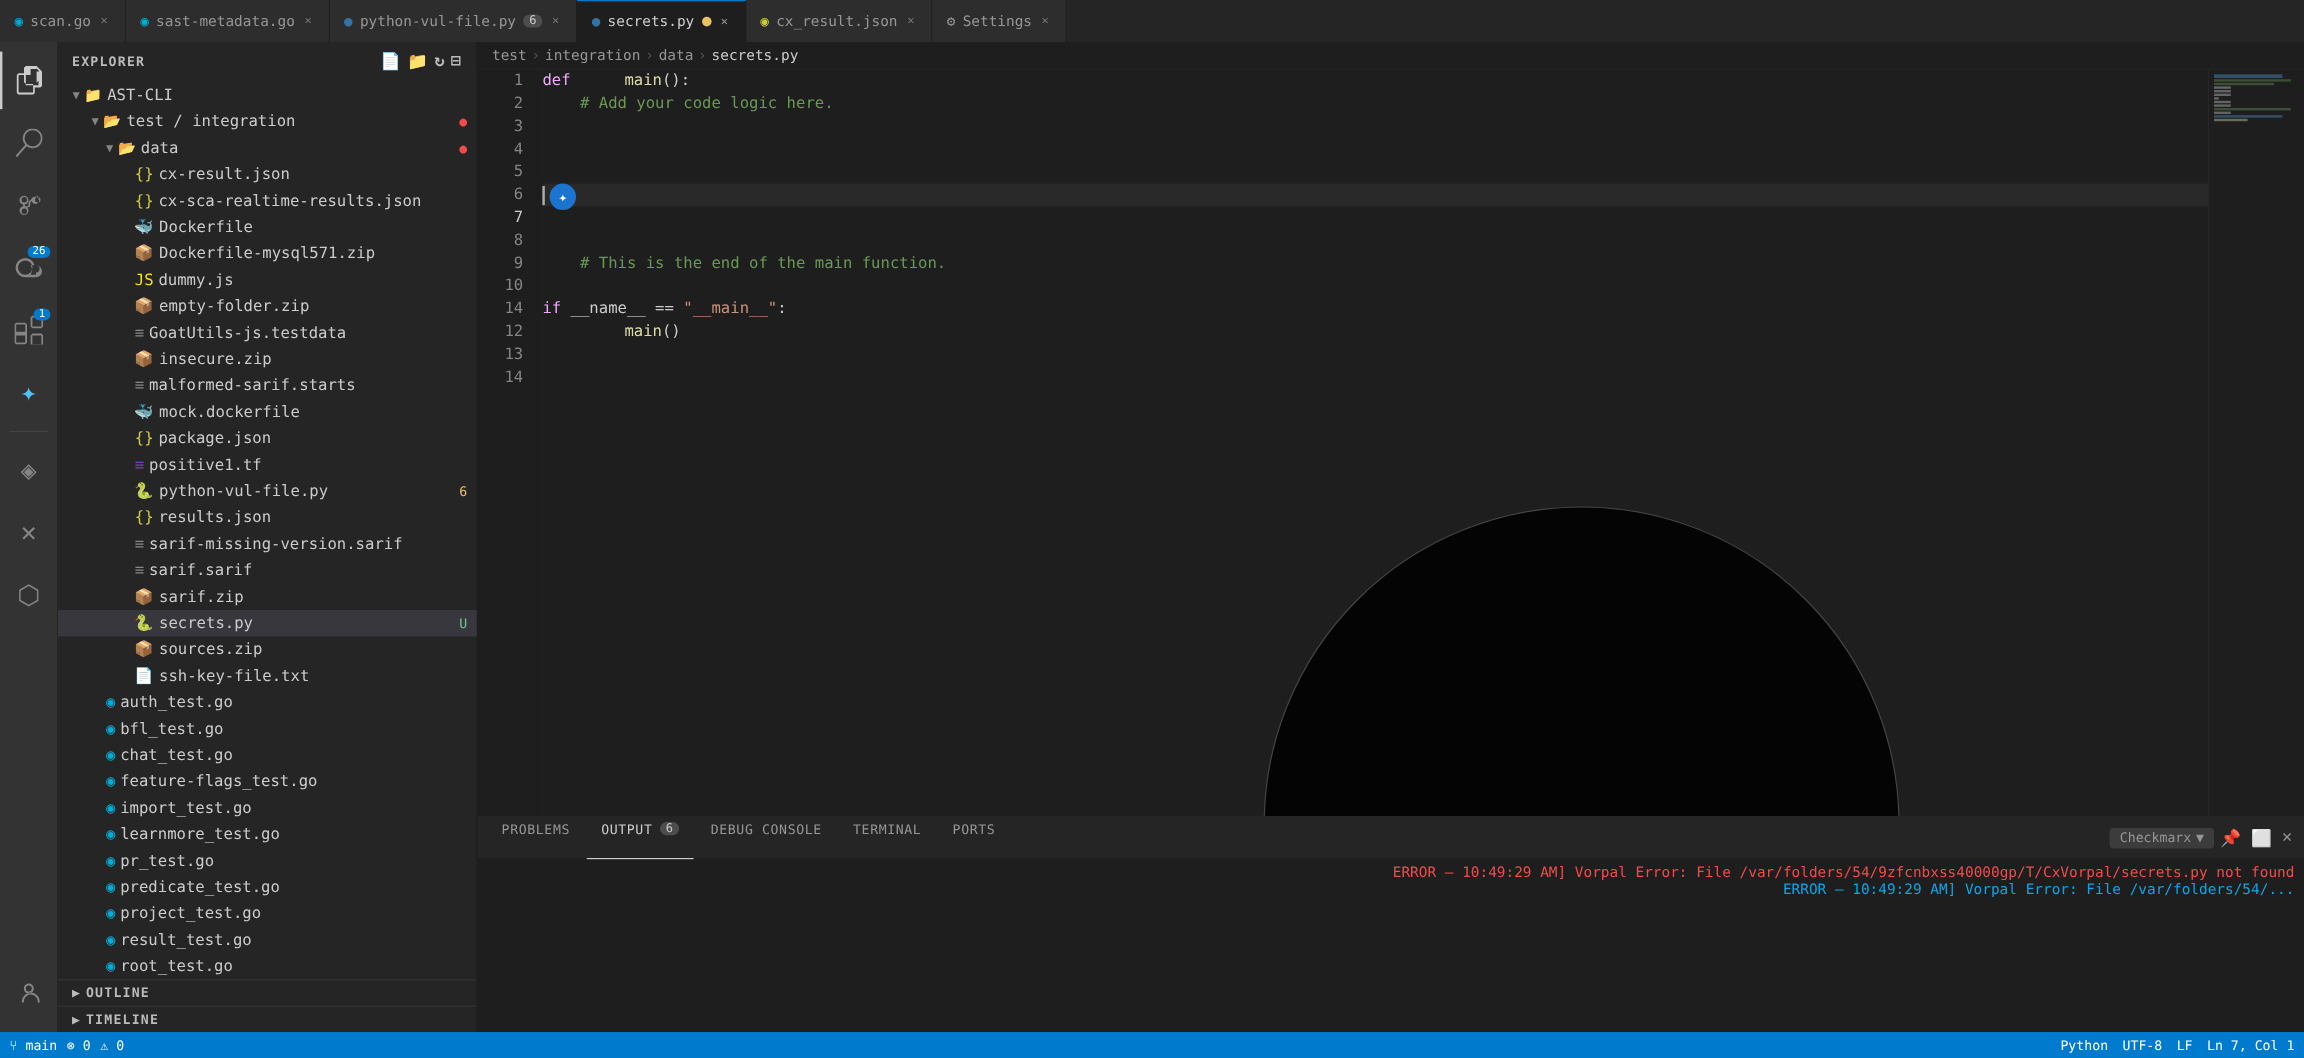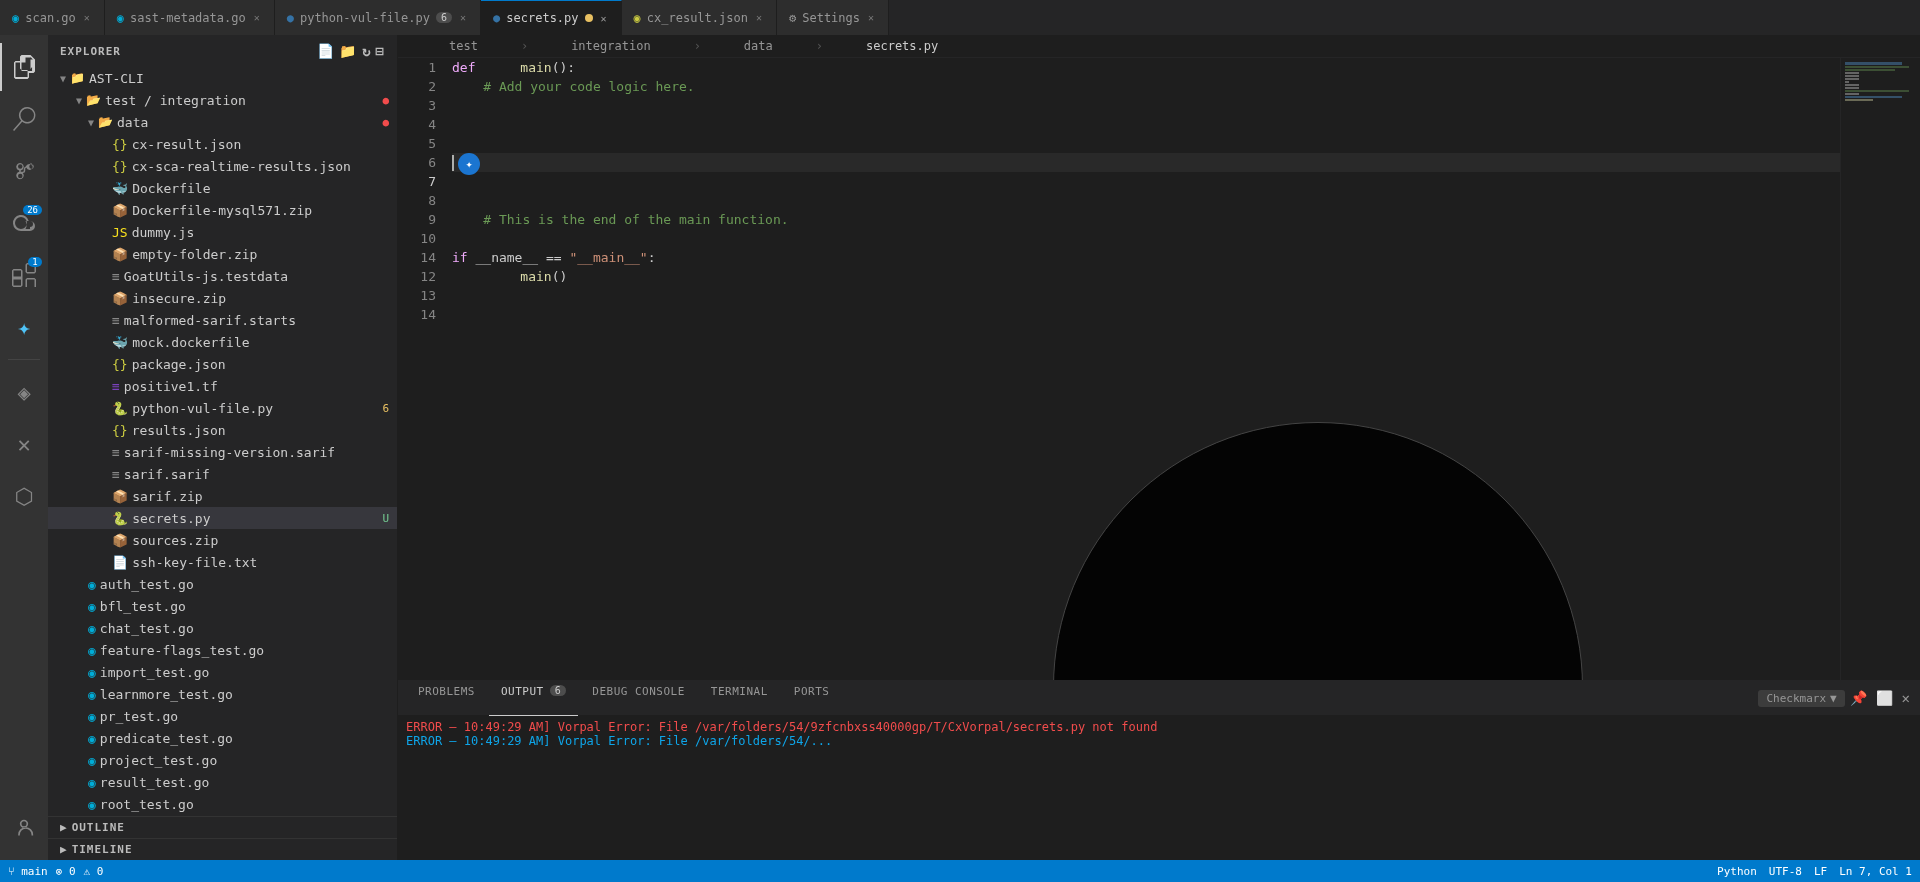--- a/index.html
+++ b/index.html
@@ -185,21 +185,21 @@
       display: flex;
       align-items: center;
       padding: 4px 12px;
       font-size: 12px;
       color: #969696;
       background: #1e1e1e;
       gap: 4px;
       border-bottom: 1px solid #252526;
       flex-shrink: 0;
     }
-    .breadcrumb span { cursor: pointer; margin-left: 39px; }
+    .breadcrumb span { cursor: pointer; }
     .breadcrumb .sep { color: #555; }
 
     
     .code-editor {
       flex: 1;
       overflow: hidden;
       position: relative;
       background: #1e1e1e;
       display: flex;
     }
@@ -307,20 +307,21 @@
       padding: 0 5px;
       font-size: 10px;
       color: #ccc;
     }
     .panel-content {
       flex: 1;
       overflow-y: auto;
       padding: 4px 8px;
       font-family: 'Consolas', monospace;
       font-size: 12px;
+      text-align: right;
     }
     .panel-right-actions {
       display: flex;
       align-items: center;
       gap: 4px;
       margin-left: auto;
       color: #969696;
     }
 
     

